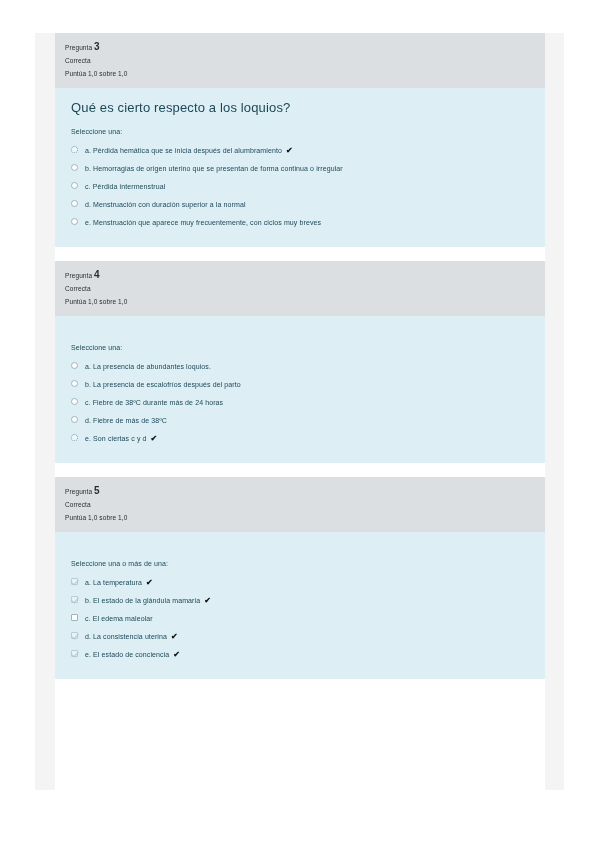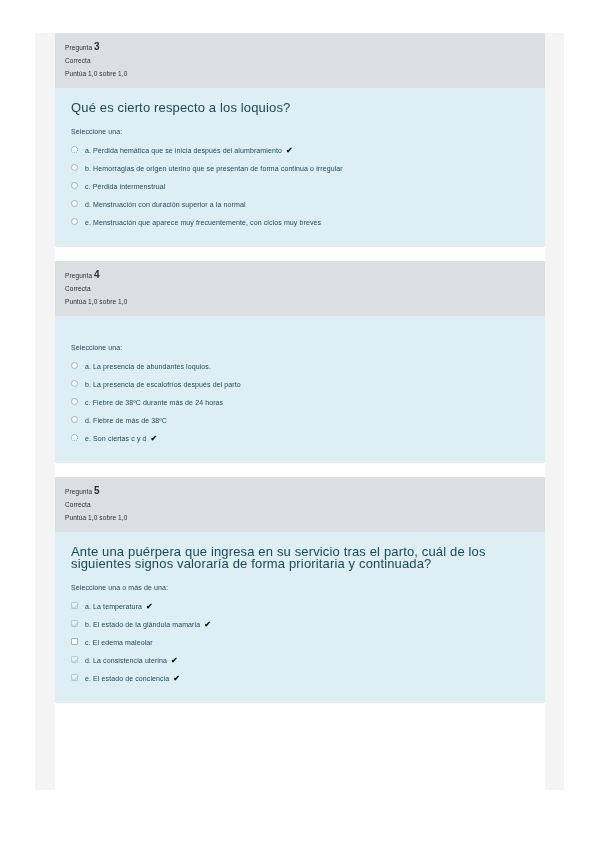--- a/index.html
+++ b/index.html
@@ -219,21 +219,20 @@
           </div>
         </div>
         <div class="spacer-sm"></div>
         <div class="question">
           <div class="q-info">
             <div class="row qnum"><span>Pregunta</span> <span class="qnum-val">5</span></div>
             <div class="row">Correcta</div>
             <div class="row">Puntúa 1,0 sobre 1,0</div>
           </div>
           <div class="q-body">
-            <div class="q-text">Ante una puérpera que ingresa en su servicio tras el parto, cuál de los siguientes signos valoraría de forma prioritaria y continuada?</div>
             <div class="q-prompt">Seleccione una o más de una:</div>
             <div class="answers">
               <div class="answer">
                 <span class="ctrl checkbox selected"></span>
                 <span><span class="answer-text">a. La temperatura</span><span class="correct-mark">✔</span></span>
               </div>
               <div class="answer">
                 <span class="ctrl checkbox selected"></span>
                 <span><span class="answer-text">b. El estado de la glándula mamaria</span><span class="correct-mark">✔</span></span>
               </div>

